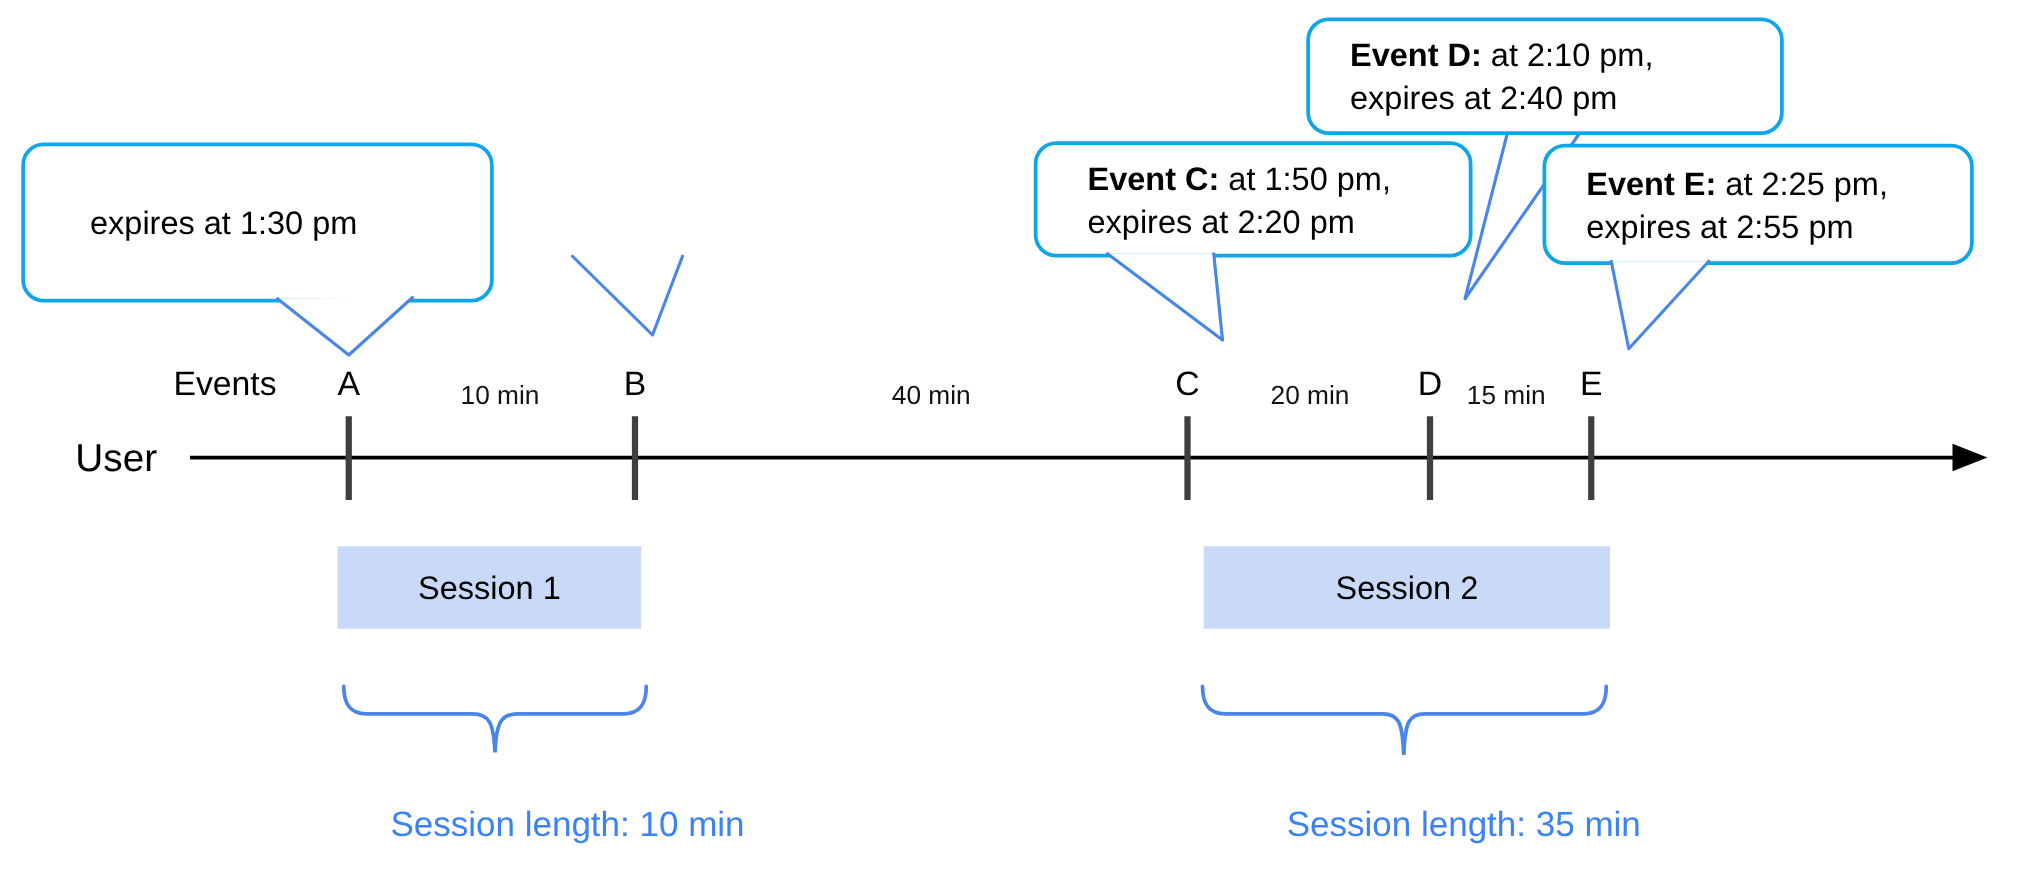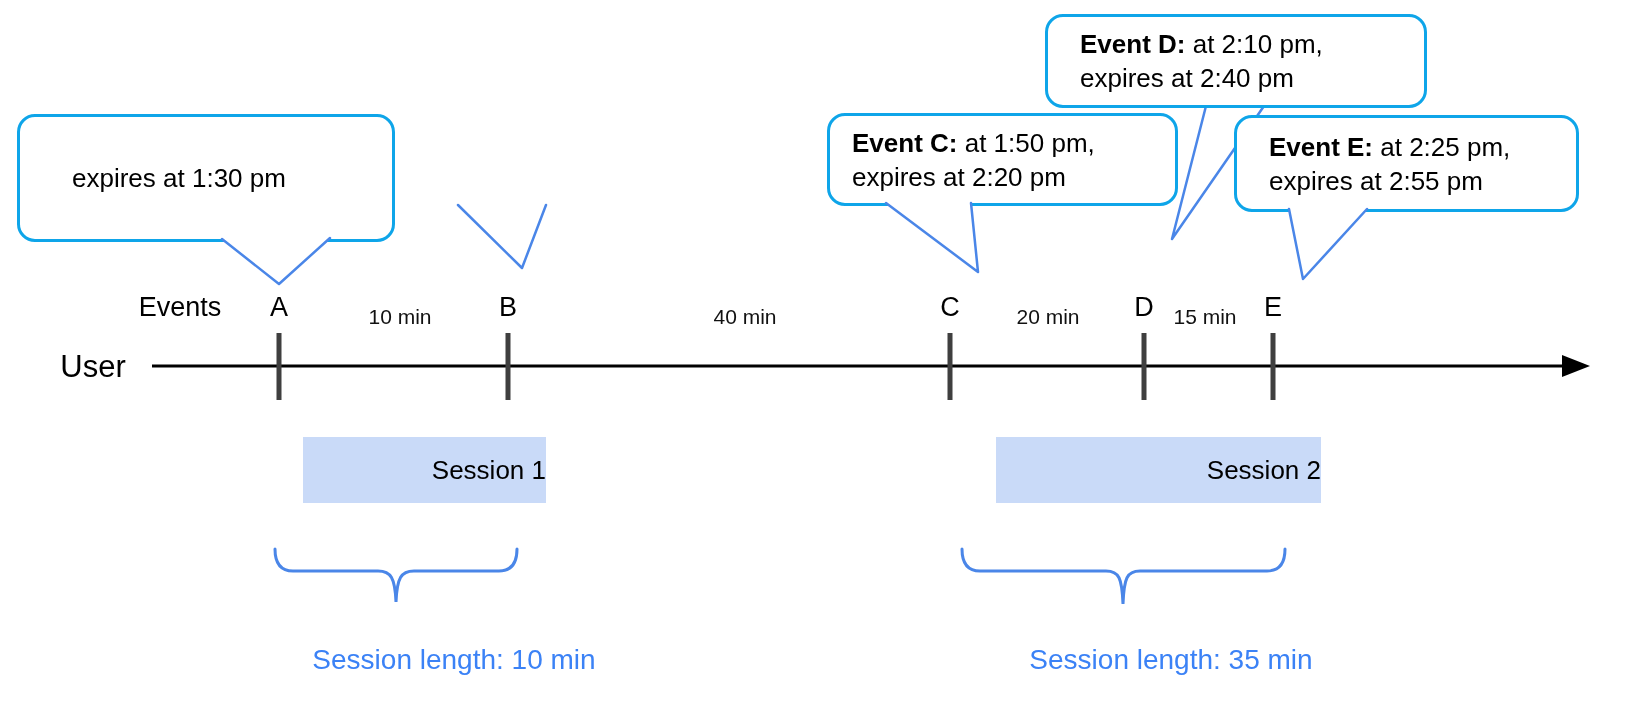--- a/index.html
+++ b/index.html
@@ -13,33 +13,33 @@
 
   .bubble{
     position:absolute;z-index:2;box-sizing:border-box;
     background:#fff;border:3px solid #0ea5e9;border-radius:18px;
     display:flex;flex-direction:column;justify-content:center;
     font-size:26px;line-height:34px;white-space:nowrap;
   }
   .bubble b{font-weight:bold;}
   .bubble-a{left:17px;  top:114px;width:378px;height:128px;padding-left:52px;}
   .bubble-b{left:402px; top:111px;width:346px;height:97px; padding-left:24px;}
-  .bubble-c{left:827px; top:113px;width:351px;height:93px; padding-left:22px;}
+  .bubble-c{left:827px; top:113px;width:351px;height:93px; padding-left:40px;}
   .bubble-d{left:1045px;top:14px; width:382px;height:94px; padding-left:32px;}
   .bubble-e{left:1234px;top:115px;width:345px;height:97px; padding-left:32px;}
 
   .lbl{position:absolute;z-index:2;transform:translateX(-50%);white-space:nowrap;}
   .row-label{font-size:27px;}
   .mark-label{font-size:27px;}
   .interval-label{font-size:21px;color:#111;}
   .user-label{font-size:31px;}
 
   .session-box{
     position:absolute;z-index:2;top:437px;height:66px;background:#c9daf8;
-    display:flex;align-items:center;justify-content:flex-end;font-size:26px;margin-left:33px;
+    display:flex;align-items:center;justify-content:center;font-size:26px;
   }
   .session-1{left:270px;width:243px;}
   .session-2{left:963px;width:325px;}
 
   .length-label{font-size:28px;color:#3b82f6;top:644px;margin-left:43px;}
 </style>
 </head>
 <body>
 
 <div id="canvas">

